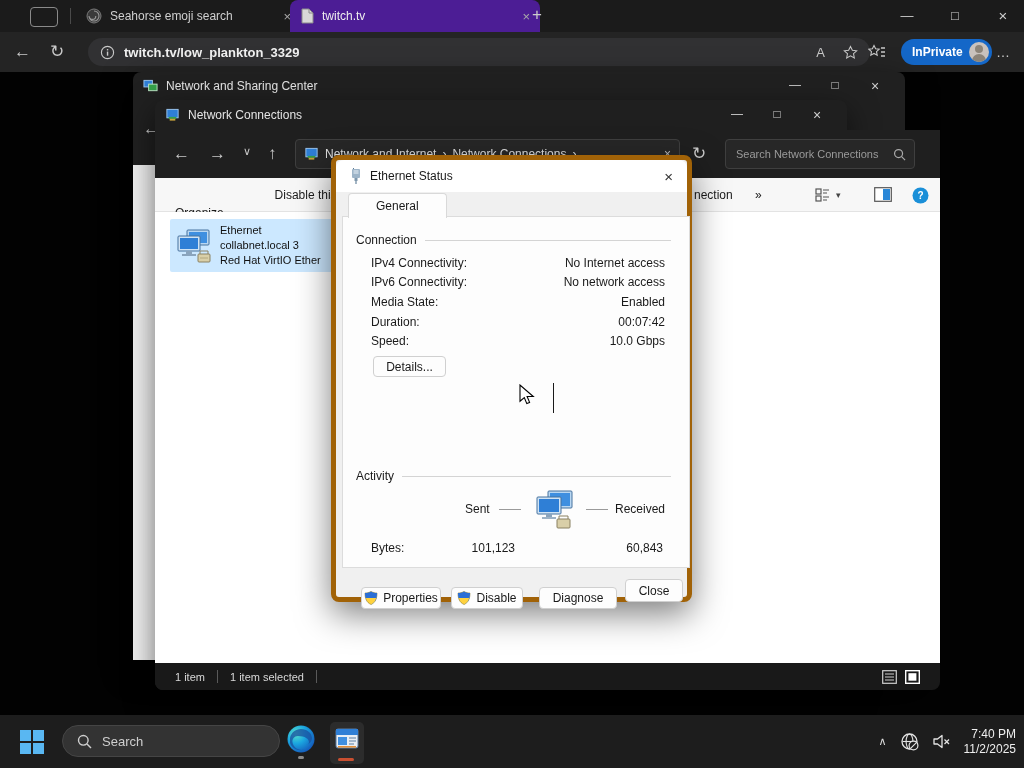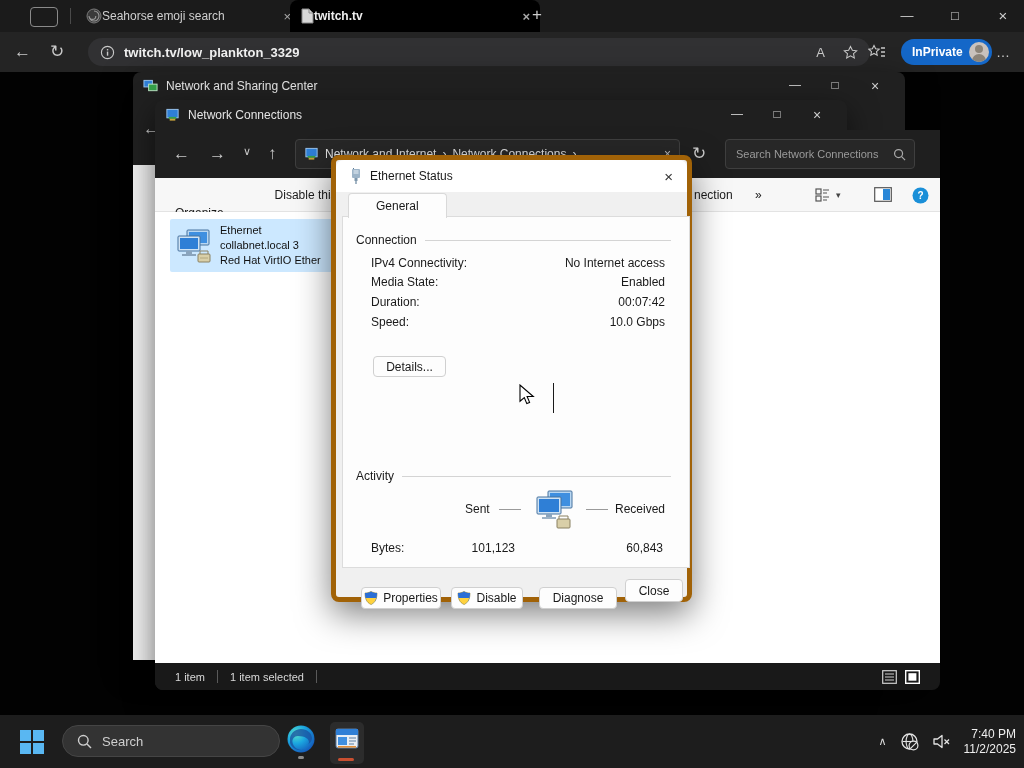--- a/index.html
+++ b/index.html
@@ -3,22 +3,22 @@
 <meta charset="utf-8">
 <style>
   html,body{margin:0;padding:0;background:#000;}
   .screen{position:relative;width:1024px;height:768px;background:#050505;overflow:hidden;
           font-family:"Liberation Sans",sans-serif;-webkit-font-smoothing:antialiased;}
   .a{position:absolute;}
   
   .tabbar{left:0;top:0;width:1024px;height:32px;background:#1b1b1b;}
   .tabact{left:30px;top:7px;width:26px;height:18px;border:1px solid #8a8a8a;border-radius:4px;}
   .tabsep{left:70px;top:8px;width:1px;height:16px;background:#4a4a4a;}
-  .tab{top:0;height:32px;display:flex;align-items:center;padding:0 10px;color:#cfcfcf;font-size:12px;}
-  .tab.active{background:#000000;border-radius:8px 8px 0 0;color:#eee;font-weight:bold;}
+  .tab{top:0;height:32px;display:flex;align-items:center;gap:8px;padding:0 10px;color:#cfcfcf;font-size:12px;}
+  .tab.active{background:#4c1d95;border-radius:8px 8px 0 0;color:#eee;}
   .tabclose{margin-left:auto;color:#a9a9a9;font-size:13px;cursor:default;}
   .winctl{top:0;height:30px;width:46px;display:flex;align-items:center;justify-content:center;color:#cfcfcf;font-size:13px;}
   .toolbar{left:0;top:32px;width:1024px;height:40px;background:#242424;}
   .navg{color:#c9c9c9;font-size:17px;line-height:1;}
   .urlpill{left:88px;top:38px;width:782px;height:28px;border-radius:14px;background:#313133;display:flex;align-items:center;padding:0 12px;box-sizing:border-box;}
   .url{color:#f2f2f2;font-size:13px;font-weight:bold;margin-left:9px;}
   .pillicons{margin-left:auto;display:flex;gap:18px;align-items:center;color:#c9c9c9;font-size:13px;}
   .inpriv{left:901px;top:39px;height:26px;background:#1467c8;border-radius:14px;display:flex;align-items:center;gap:6px;padding:0 3px 0 11px;color:#fff;font-size:12px;font-weight:bold;}
   .avatar{width:20px;height:20px;border-radius:50%;background:#c9c2bd;overflow:hidden;position:relative;}
   .avatar:before{content:"";position:absolute;left:6px;top:3px;width:8px;height:8px;border-radius:50%;background:#8c8479;}
@@ -270,20 +270,24 @@
       <div class="grp" style="top:16px;">
         <span>Connection</span>
         <span class="rule"></span>
       </div>
       <div class="rows">
         <div class="row">
             <span>IPv4 Connectivity:</span>
             <span class="v">No Internet access</span>
           </div>
         <div class="row">
+            <span>IPv6 Connectivity:</span>
+            <span class="v">No network access</span>
+          </div>
+        <div class="row">
             <span>Media State:</span>
             <span class="v">Enabled</span>
           </div>
         <div class="row">
             <span>Duration:</span>
             <span class="v">00:07:42</span>
           </div>
         <div class="row">
             <span>Speed:</span>
             <span class="v">10.0 Gbps</span>

